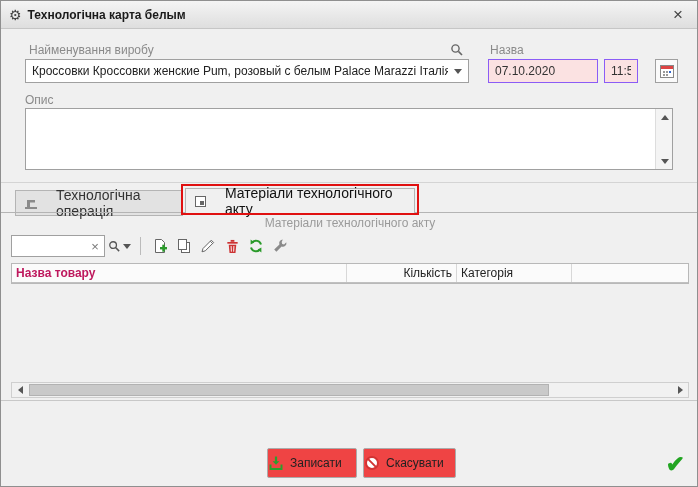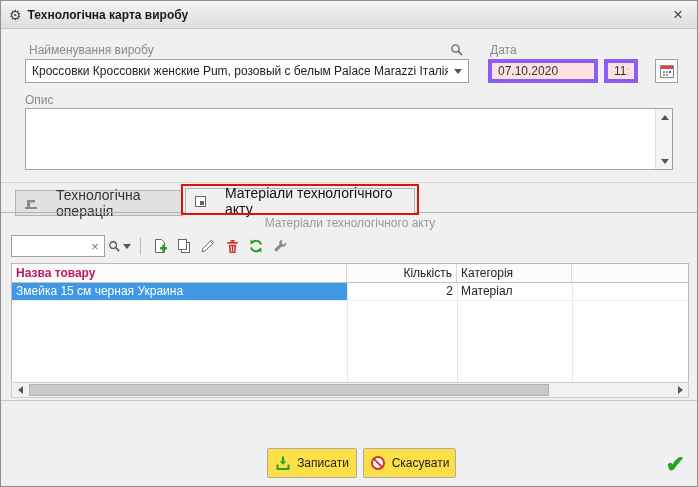--- a/index.html
+++ b/index.html
@@ -21,21 +21,21 @@
   
   .combo { position:absolute; left:24px; top:58px; width:444px; height:24px; background:#fff;
     border:1px solid #a0a0a0; display:flex; align-items:center; }
   .combo .combo-text { flex:1; padding:0 6px; white-space:nowrap; overflow:hidden; }
   .combo .combo-btn { width:20px; height:100%; display:flex; align-items:center; justify-content:center; }
   .tri-down { width:0; height:0; border-left:4px solid transparent; border-right:4px solid transparent; border-top:5px solid #555; }
   .tri-up { width:0; height:0; border-left:4px solid transparent; border-right:4px solid transparent; border-bottom:5px solid #555; }
   .tri-left { width:0; height:0; border-top:4px solid transparent; border-bottom:4px solid transparent; border-right:5px solid #555; }
   .tri-right { width:0; height:0; border-top:4px solid transparent; border-bottom:4px solid transparent; border-left:5px solid #555; }
 
-  .pink-field { position:absolute; top:58px; height:24px; background:#fbe2e2; border:4px solid #8b5cf6;
+  .pink-field { position:absolute; top:58px; height:24px; background:#fbe2e2; border:1px solid #8b5cf6;
     font-family:"Liberation Sans", sans-serif; font-size:12px; color:#333; padding:0 6px; }
 
   .cal-btn { position:absolute; left:654px; top:58px; width:23px; height:24px; background:#fafafa;
     border:1px solid #a0a0a0; display:flex; align-items:center; justify-content:center; }
 
   
   .descbox { position:absolute; left:24px; top:107px; width:648px; height:62px; background:#fff; border:1px solid #a0a0a0; }
   .descbox textarea { position:absolute; left:0; top:0; width:629px; height:60px; border:none; resize:none; outline:none;
     font-family:"Liberation Sans", sans-serif; font-size:12px; background:#fff; }
   .vsb { position:absolute; right:0; top:0; width:17px; height:60px; background:#f4f4f4; border-left:1px solid #ddd; }
@@ -75,53 +75,53 @@
   .trow > div { line-height:17px; padding:0 4px; overflow:hidden; white-space:nowrap; }
   .cell-sel { background:#3f97e5; color:#fff; }
 
   
   .hsb { position:absolute; left:10px; top:381px; width:678px; height:16px; background:#f1f1f1; border:1px solid #cfcfcf; }
   .hsb .sb-btn { position:absolute; top:0; width:16px; height:14px; display:flex; align-items:center; justify-content:center; }
   .hsb .sb-left { left:0; } .hsb .sb-right { right:0; }
   .hsb-thumb { position:absolute; left:17px; top:1px; width:520px; height:12px; background:#c9c9c9; border:1px solid #b2b2b2; }
 
   
-  .btn { position:absolute; top:447px; height:30px; background:#fde047; border:1px solid #ababab; border-radius:2px;
-    display:flex; align-items:center; justify-content:center; gap:6px; font-size:12px; color:#222; }
+  .btn { position:absolute; top:447px; height:30px; background:#ef4444; border:1px solid #ababab; border-radius:2px;
+    display:flex; align-items:center; gap:6px; font-size:12px; color:#222; }
   .btn-save { left:266px; width:90px; }
   .btn-cancel { left:362px; width:93px; }
   .check { position:absolute; right:12px; top:450px; font-size:23px; font-weight:bold; color:#22a522; }
   svg { display:block; }
 </style>
 </head>
 <body>
 
 <div class="dialog">
 
   <div class="titlebar">
     <span class="gear">⚙</span>
-    <span class="title">Технологічна карта виробу</span>
+    <span class="title">Технологічна карта белым</span>
     <span class="close">×</span>
   </div>
 
   <div class="form-label" style="left:28px; top:42px;">Найменування виробу</div>
   <div class="abs" style="left:449px; top:42px;">
     <svg width="14" height="14" viewBox="0 0 14 14">
       <circle cx="5.5" cy="5.5" r="3.6" fill="none" stroke="#666" stroke-width="1.4"></circle>
       <line x1="8.4" y1="8.4" x2="12" y2="12" stroke="#666" stroke-width="1.6"></line>
     </svg>
   </div>
   <div class="combo">
     <div class="combo-text">Кроссовки Кроссовки женские Pum, розовый с белым Palace Marazzi Італія*</div>
     <div class="combo-btn">
         <span class="tri-down"></span>
       </div>
   </div>
 
-  <div class="form-label" style="left:489px; top:42px;">Дата</div>
+  <div class="form-label" style="left:489px; top:42px;">Назва</div>
   <input class="pink-field" style="left: 487px; width: 110px;" value="07.10.2020">
   <input class="pink-field" style="left: 603px; width: 34px;" value="11:52">
   <div class="cal-btn">
     <span>
       <svg width="16" height="16" viewBox="0 0 16 16">
         <rect x="1.5" y="2.5" width="13" height="12" fill="#fff" stroke="#888"></rect>
         <rect x="2" y="3" width="12" height="3" fill="#d44"></rect>
         <rect x="4" y="8" width="2" height="2" fill="#999"></rect>
         <rect x="7" y="8" width="2" height="2" fill="#999"></rect>
         <rect x="10" y="8" width="2" height="2" fill="#36c"></rect>
@@ -224,31 +224,20 @@
       </svg>
     </div>
   </div>
 
   <div class="tbl">
     <div class="tbl-head">
       <div class="col-name th-name">Назва товару</div>
       <div class="col-qty">Кількість</div>
       <div class="col-cat">Категорія</div>
     </div>
-    <div class="tbl-body">
-      <div class="vline" style="left:335px;"></div>
-      <div class="vline" style="left:445px;"></div>
-      <div class="vline" style="left:560px;"></div>
-      <div class="trow">
-        <div class="col-name cell-sel">Змейка 15 см черная Украина</div>
-        <div class="col-qty">2</div>
-        <div class="col-cat">Матеріал</div>
-        <div class="col-waste"></div>
-      </div>
-    </div>
   </div>
 
   <div class="hsb">
     <div class="sb-btn sb-left">
         <span class="tri-left"></span>
       </div>
     <div class="hsb-thumb"></div>
     <div class="sb-btn sb-right">
         <span class="tri-right"></span>
       </div>

